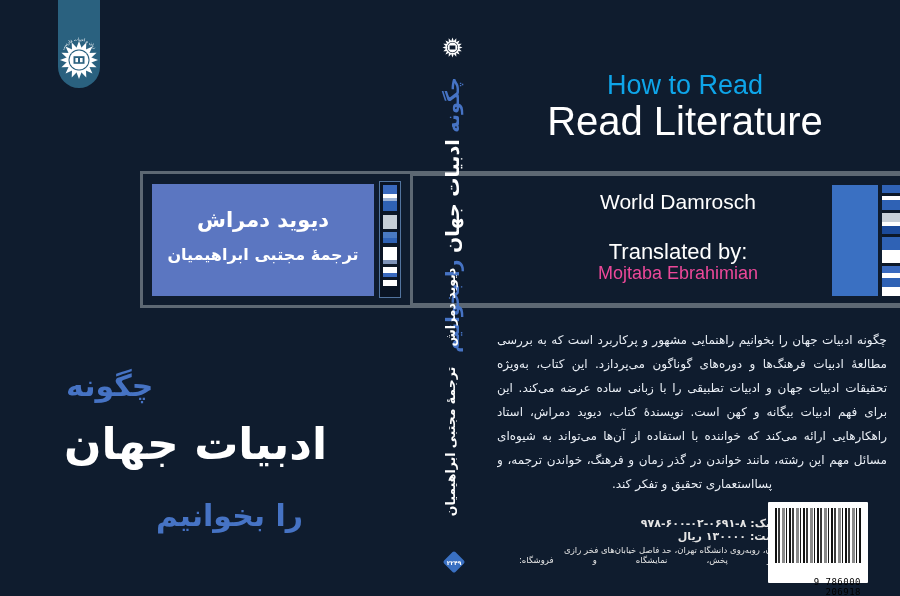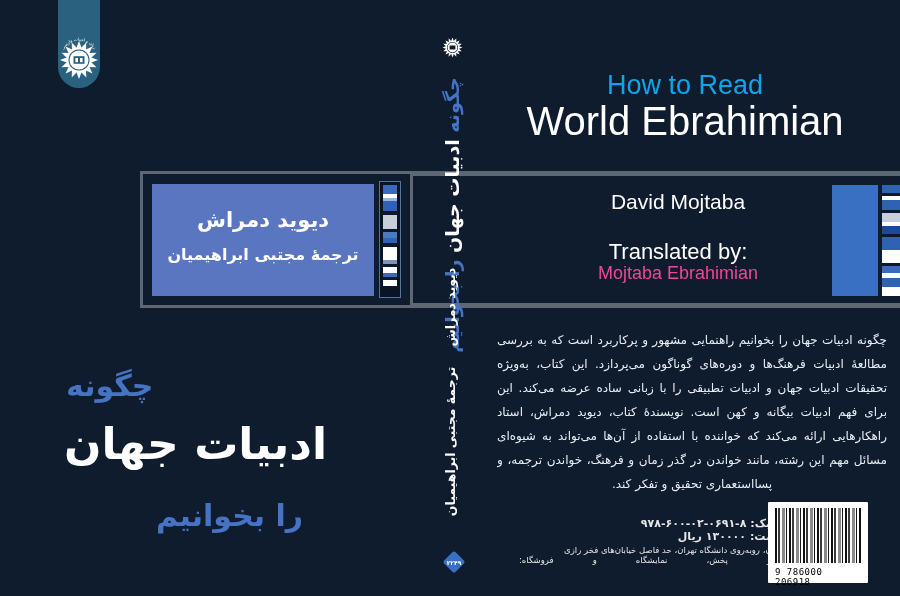--- a/index.html
+++ b/index.html
@@ -58,21 +58,21 @@
   .dist{font-size:8.5px;margin-top:3px;}
   .dist div{line-height:9.5px;text-align:right;}
   .dist div:nth-child(n+2){text-align:justify;text-align-last:justify;}
   
   .barcode{position:absolute;left:768px;top:502px;width:100px;height:81px;background:#fff;
            box-sizing:border-box;padding:6px 7px 3px;border-radius:1px;}
   .barcode-bars{height:55px;background:repeating-linear-gradient(90deg,
       #101010 0 2px,#ffffff 2px 3px,#3a3a3a 3px 5px,#ffffff 5px 7px,
       #8a8a8a 7px 10px,#ffffff 10px 11px,#181818 11px 12px,#ffffff 12px 14px);}
   .barcode-num{font-family:"DejaVu Sans Mono",monospace;font-size:9px;letter-spacing:0.5px;
-           color:#000;text-align:left;margin-top:4px;}
+           color:#000;text-align:right;margin-top:14px;}
 </style>
 </head>
 <body>
 
 <div class="canvas">
 
   <div class="rule rule-top"></div>
   <div class="rule rule-bottom"></div>
 
   <div class="ribbon">
@@ -172,23 +172,23 @@
   <div class="spine-author">
     <span>دیوید دمراش</span>
     <span>ترجمهٔ مجتبی ابراهیمیان</span>
   </div>
 
   <div class="spine-badge">
     <span>۲۲۴۹</span>
   </div>
 
   <div class="en en-title-top">How to Read</div>
-  <div class="en en-title-main">World Ebrahimian</div>
-
-  <div class="en en-author">David Mojtaba</div>
+  <div class="en en-title-main">Read Literature</div>
+
+  <div class="en en-author">World Damrosch</div>
   <div class="en en-translated">Translated by:</div>
   <div class="en en-translator">Mojtaba Ebrahimian</div>
 
   <div class="blue-box-right"></div>
   <div class="strip strip-right">
       <div style="height: 8px; background: rgb(47, 98, 181);"></div>
       <div style="height: 3px; background: rgb(13, 24, 40);"></div>
       <div style="height: 4px; background: rgb(255, 255, 255);"></div>
       <div style="height: 10px; background: rgb(47, 98, 181);"></div>
       <div style="height: 3px; background: rgb(13, 24, 40);"></div>

